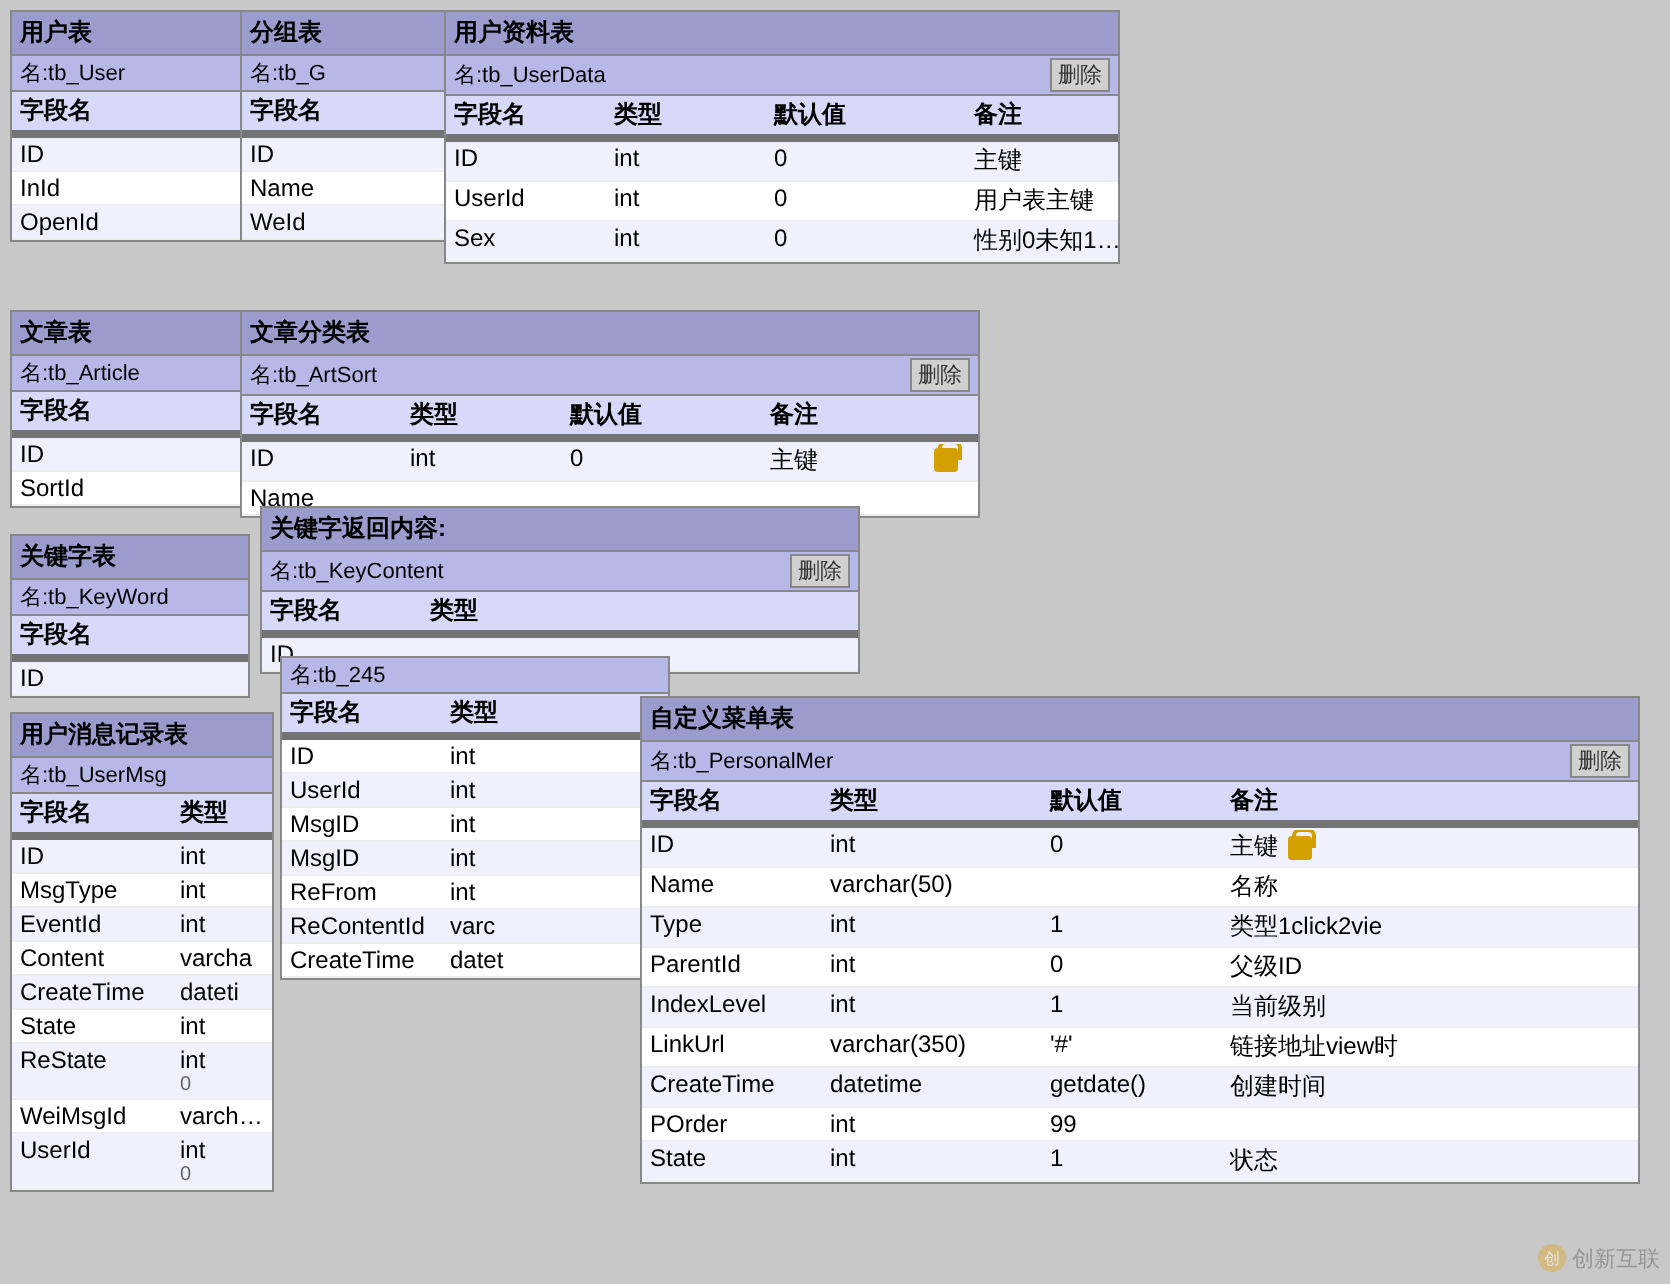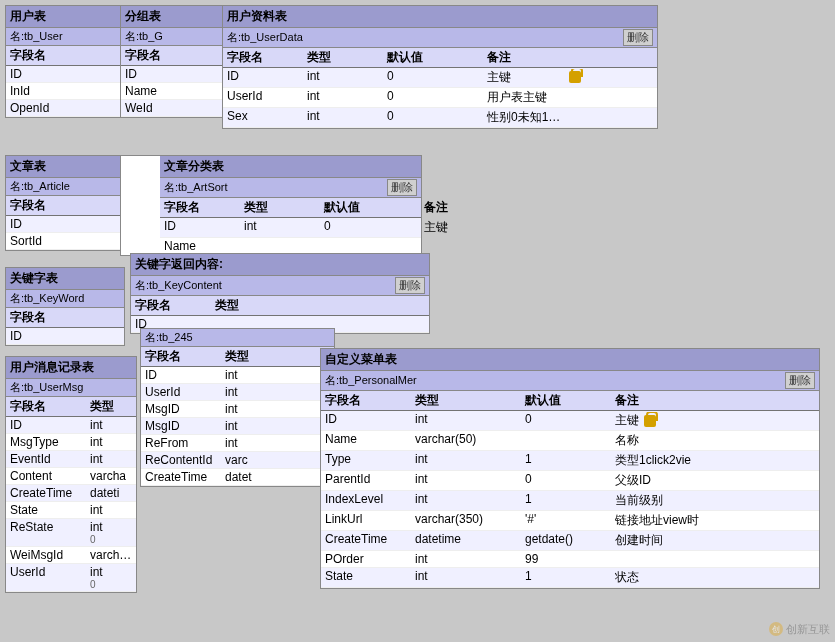--- a/index.html
+++ b/index.html
@@ -53,21 +53,21 @@
       font-size: 11px;
       cursor: pointer;
       background: #d0d0d0;
       border: 1px solid #888;
       padding: 0 3px;
     }
 
     .db-table .col-header {
       display: grid;
       background: #d8d8f8;
-      border-bottom: 1px solid #737373;
+      border-bottom: 4px solid #737373;
       padding: 1px 2px;
       font-weight: bold;
     }
 
     .db-table .table-row {
       display: grid;
       border-bottom: 1px solid #eee;
       padding: 1px 2px;
     }
 
@@ -125,29 +125,29 @@
     
     
     .t-user { left: 5px; top: 5px; width: 115px; }
     .t-user .col-header, .t-user .table-row { grid-template-columns: 1fr; }
 
     
     .t-group { left: 120px; top: 5px; width: 100px; }
     .t-group .col-header, .t-group .table-row { grid-template-columns: 1fr; }
 
     
-    .t-userdata { left: 222px; top: 5px; width: 436px; }
+    .t-userdata { left: 222px; top: 5px; width: 338px; }
     .t-userdata .col-header, .t-userdata .table-row { grid-template-columns: 80px 80px 100px 80px 1fr; }
 
     
     .t-article { left: 5px; top: 155px; width: 115px; }
     .t-article .col-header, .t-article .table-row { grid-template-columns: 1fr; }
 
     
-    .t-artsort { left: 120px; top: 155px; width: 302px; padding-left: 39px; }
+    .t-artsort { left: 120px; top: 155px; width: 370px; }
     .t-artsort .col-header, .t-artsort .table-row { grid-template-columns: 80px 80px 100px 80px 1fr; }
 
     
     .t-keyword { left: 5px; top: 267px; width: 115px; }
     .t-keyword .col-header, .t-keyword .table-row { grid-template-columns: 1fr; }
 
     
     .t-keycontent { left: 130px; top: 253px; width: 300px; }
     .t-keycontent .col-header, .t-keycontent .table-row { grid-template-columns: 80px 1fr; }
 

